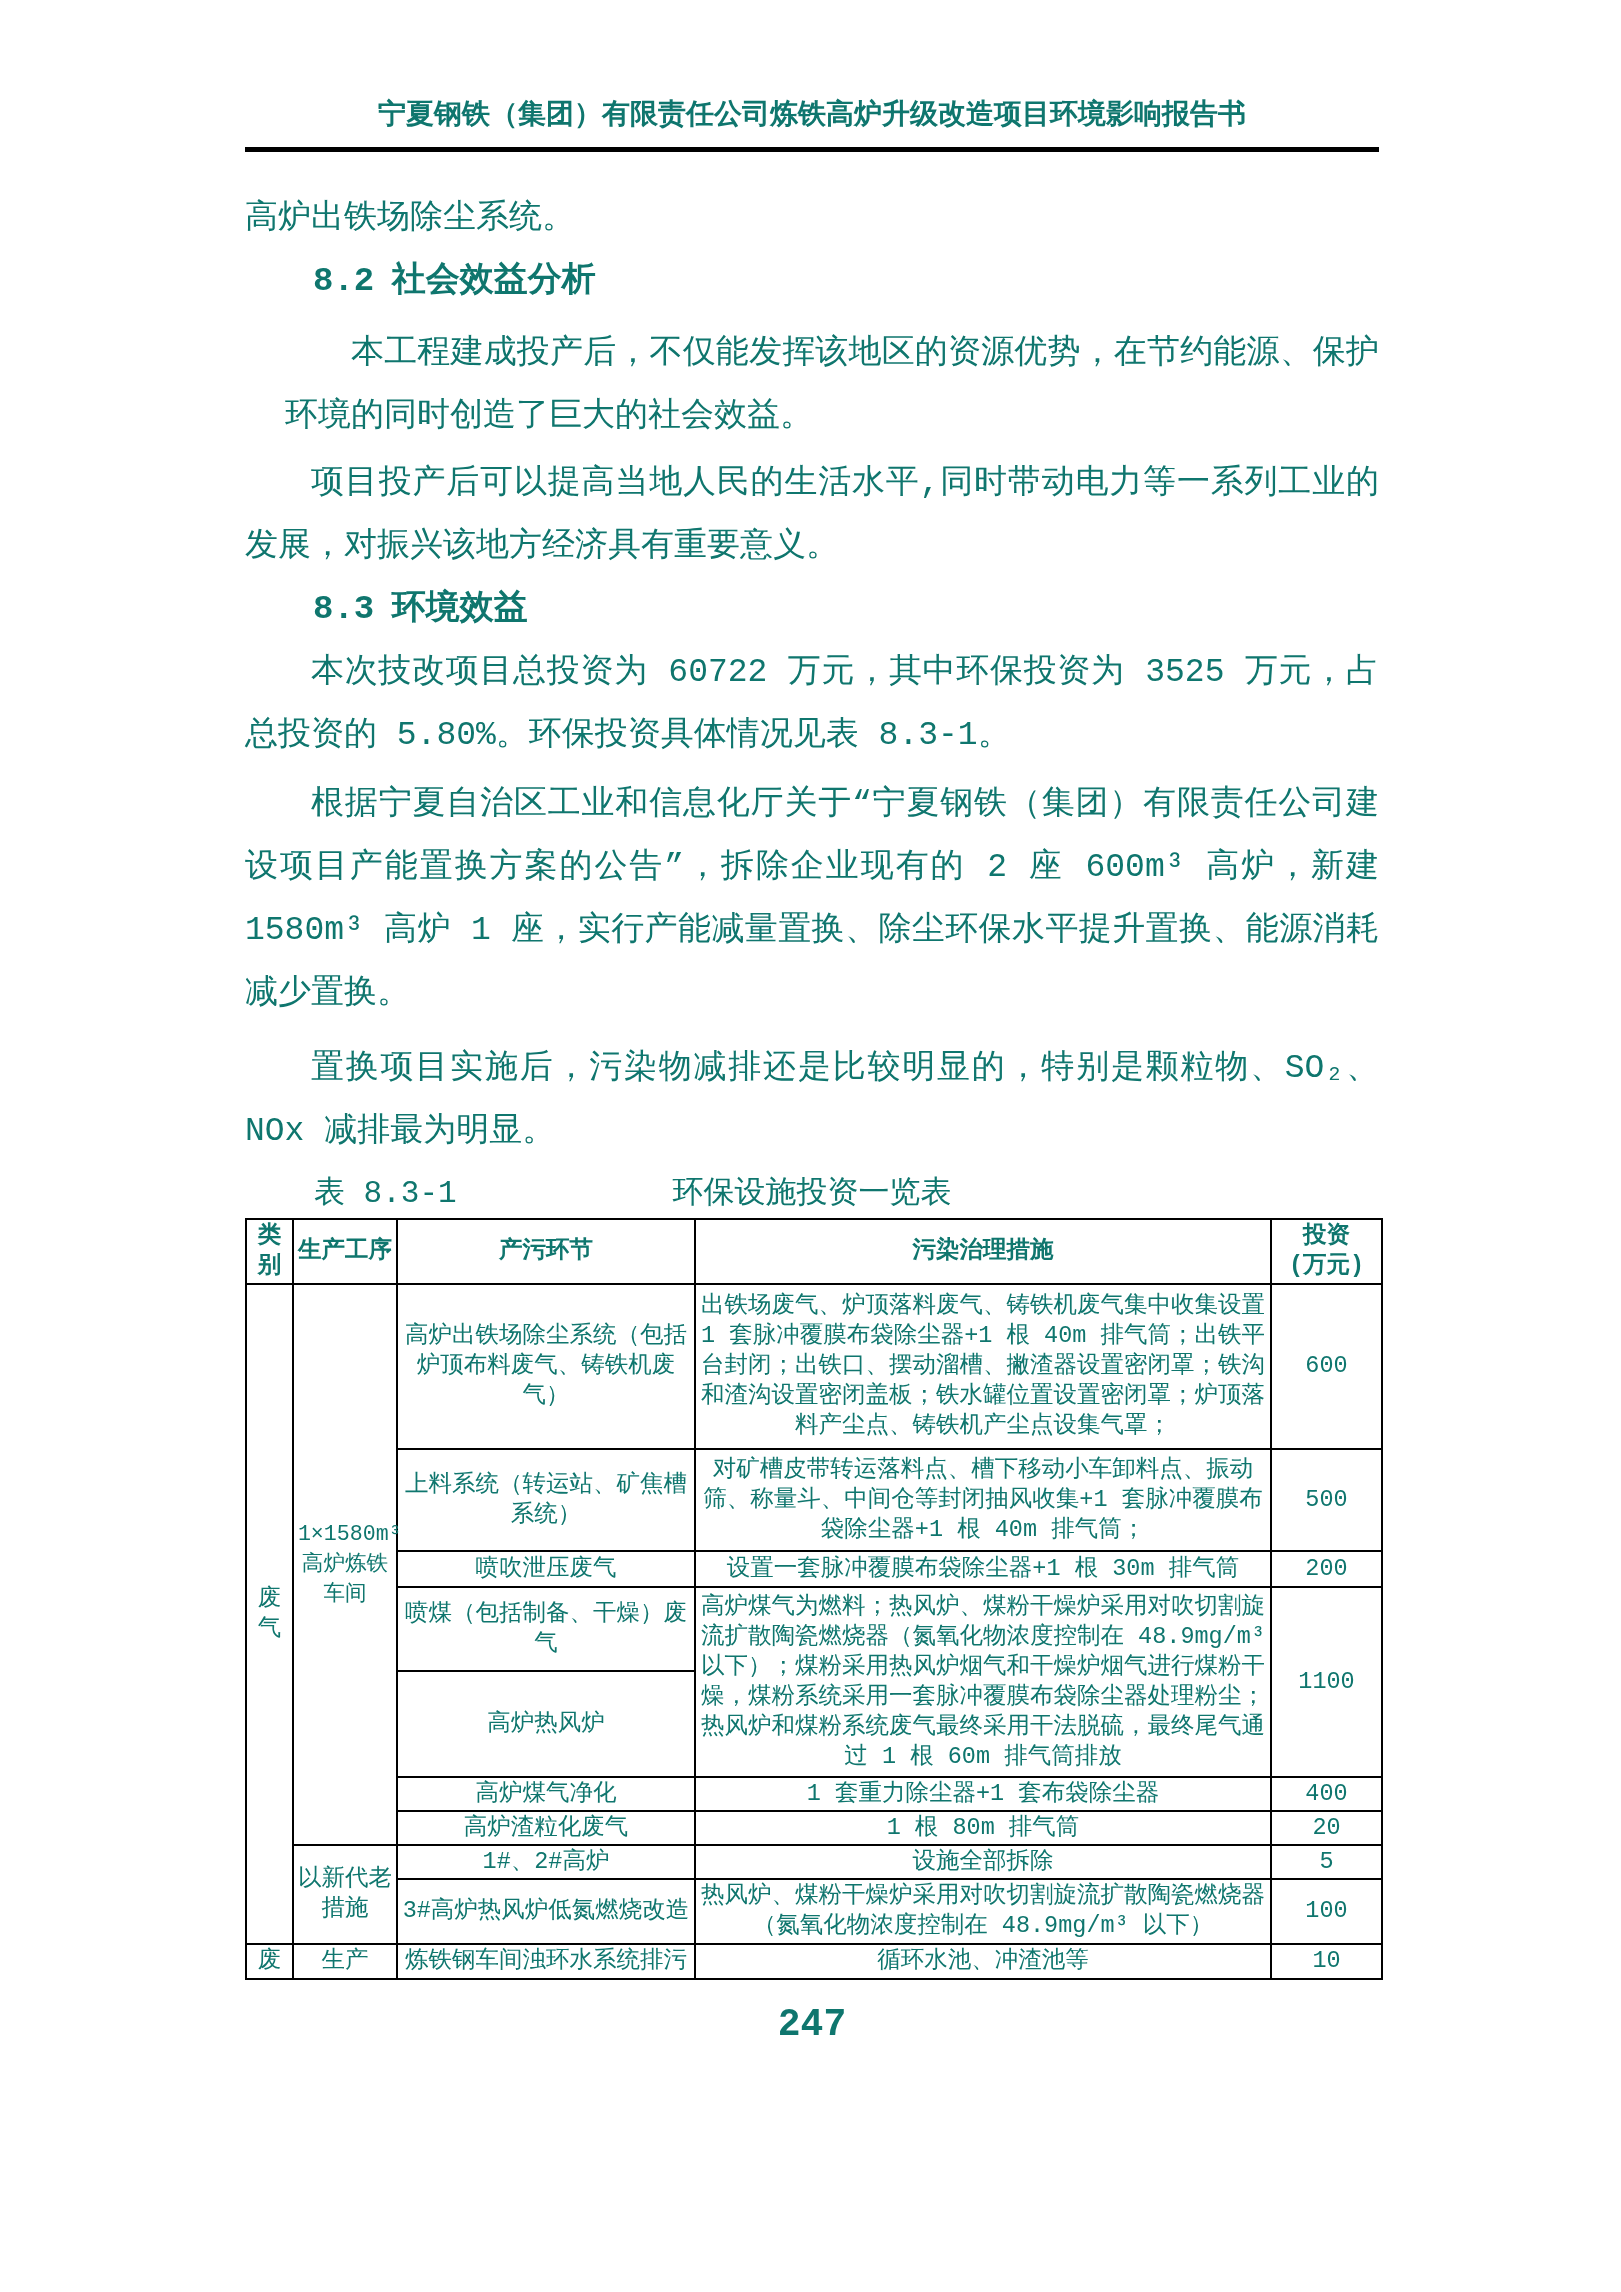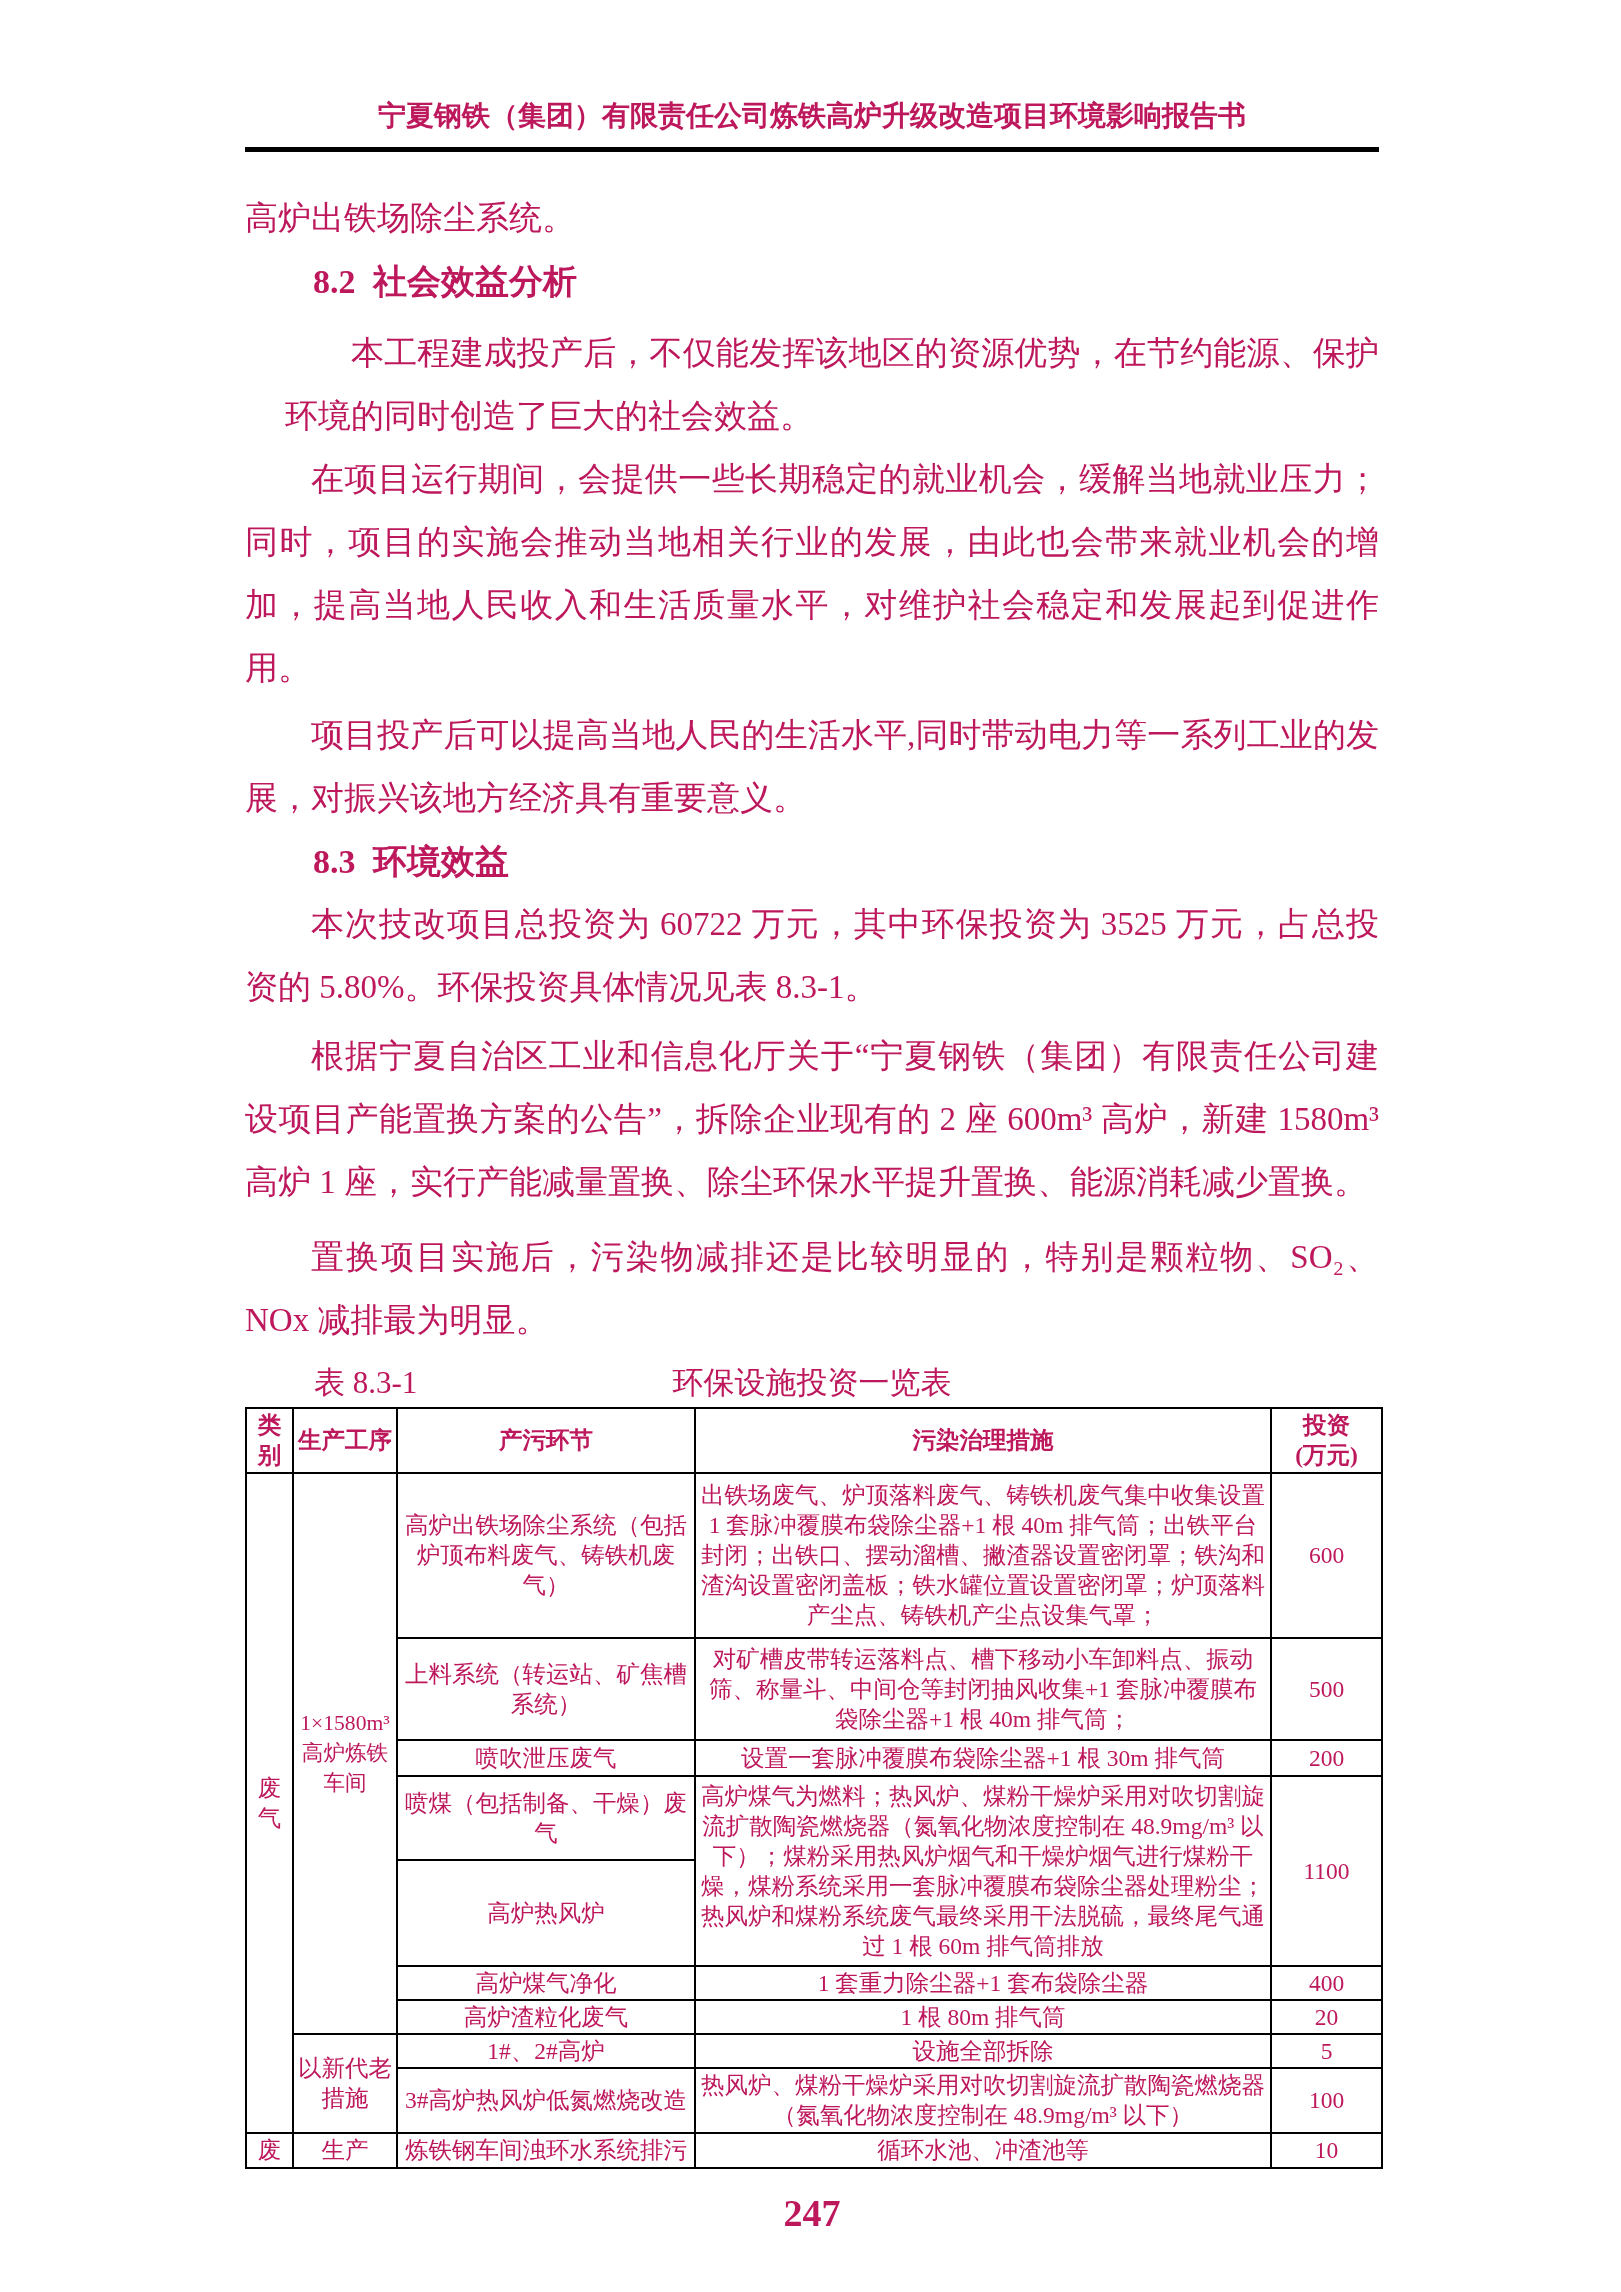--- a/index.html
+++ b/index.html
@@ -1,22 +1,22 @@
 <!DOCTYPE html>
 <html><head>
 <meta charset="utf-8">
 <style>
   html, body { margin: 0; padding: 0; background: #ffffff; }
   .page {
     position: relative;
     width: 1621px;
     height: 2293px;
     background: #ffffff;
-    color: #be185d;
-    font-family: Liberation Serif, serif;
+    color: #0f766e;
+    font-family: Liberation Mono, monospace;
     overflow: hidden;
   }
   .content {
     position: absolute;
     left: 245px;
     top: 0;
     width: 1134px;
   }
   .doc-title {
     margin-top: 94px;
@@ -100,21 +100,20 @@
   <div class="content">
 
     <div class="doc-title">宁夏钢铁（集团）有限责任公司炼铁高炉升级改造项目环境影响报告书</div>
     <div class="header-rule"></div>
 
     <p class="body-para no-indent mt36">高炉出铁场除尘系统。</p>
 
     <h2 class="section-heading"><span class="heading-num">8.2</span><span>社会效益分析</span></h2>
 
     <p class="body-para mt10">本工程建成投产后，不仅能发挥该地区的资源优势，在节约能源、保护环境的同时创造了巨大的社会效益。</p>
-    <p class="body-para">在项目运行期间，会提供一些长期稳定的就业机会，缓解当地就业压力；同时，项目的实施会推动当地相关行业的发展，由此也会带来就业机会的增加，提高当地人民收入和生活质量水平，对维护社会稳定和发展起到促进作用。</p>
     <p class="body-para mt4">项目投产后可以提高当地人民的生活水平,同时带动电力等一系列工业的发展，对振兴该地方经济具有重要意义。</p>
 
     <h2 class="section-heading"><span class="heading-num">8.3</span><span>环境效益</span></h2>
 
     <p class="body-para">本次技改项目总投资为 60722 万元，其中环保投资为 3525 万元，占总投资的 5.80%。环保投资具体情况见表 8.3-1。</p>
     <p class="body-para mt6">根据宁夏自治区工业和信息化厅关于“宁夏钢铁（集团）有限责任公司建设项目产能置换方案的公告”，拆除企业现有的 2 座 600m³ 高炉，新建 1580m³ 高炉 1 座，实行产能减量置换、除尘环保水平提升置换、能源消耗减少置换。</p>
     <p class="body-para mt12">置换项目实施后，污染物减排还是比较明显的，特别是颗粒物、SO₂、NOx 减排最为明显。</p>
 
     <div class="table-caption">
       <span class="caption-label">表 8.3-1</span>

